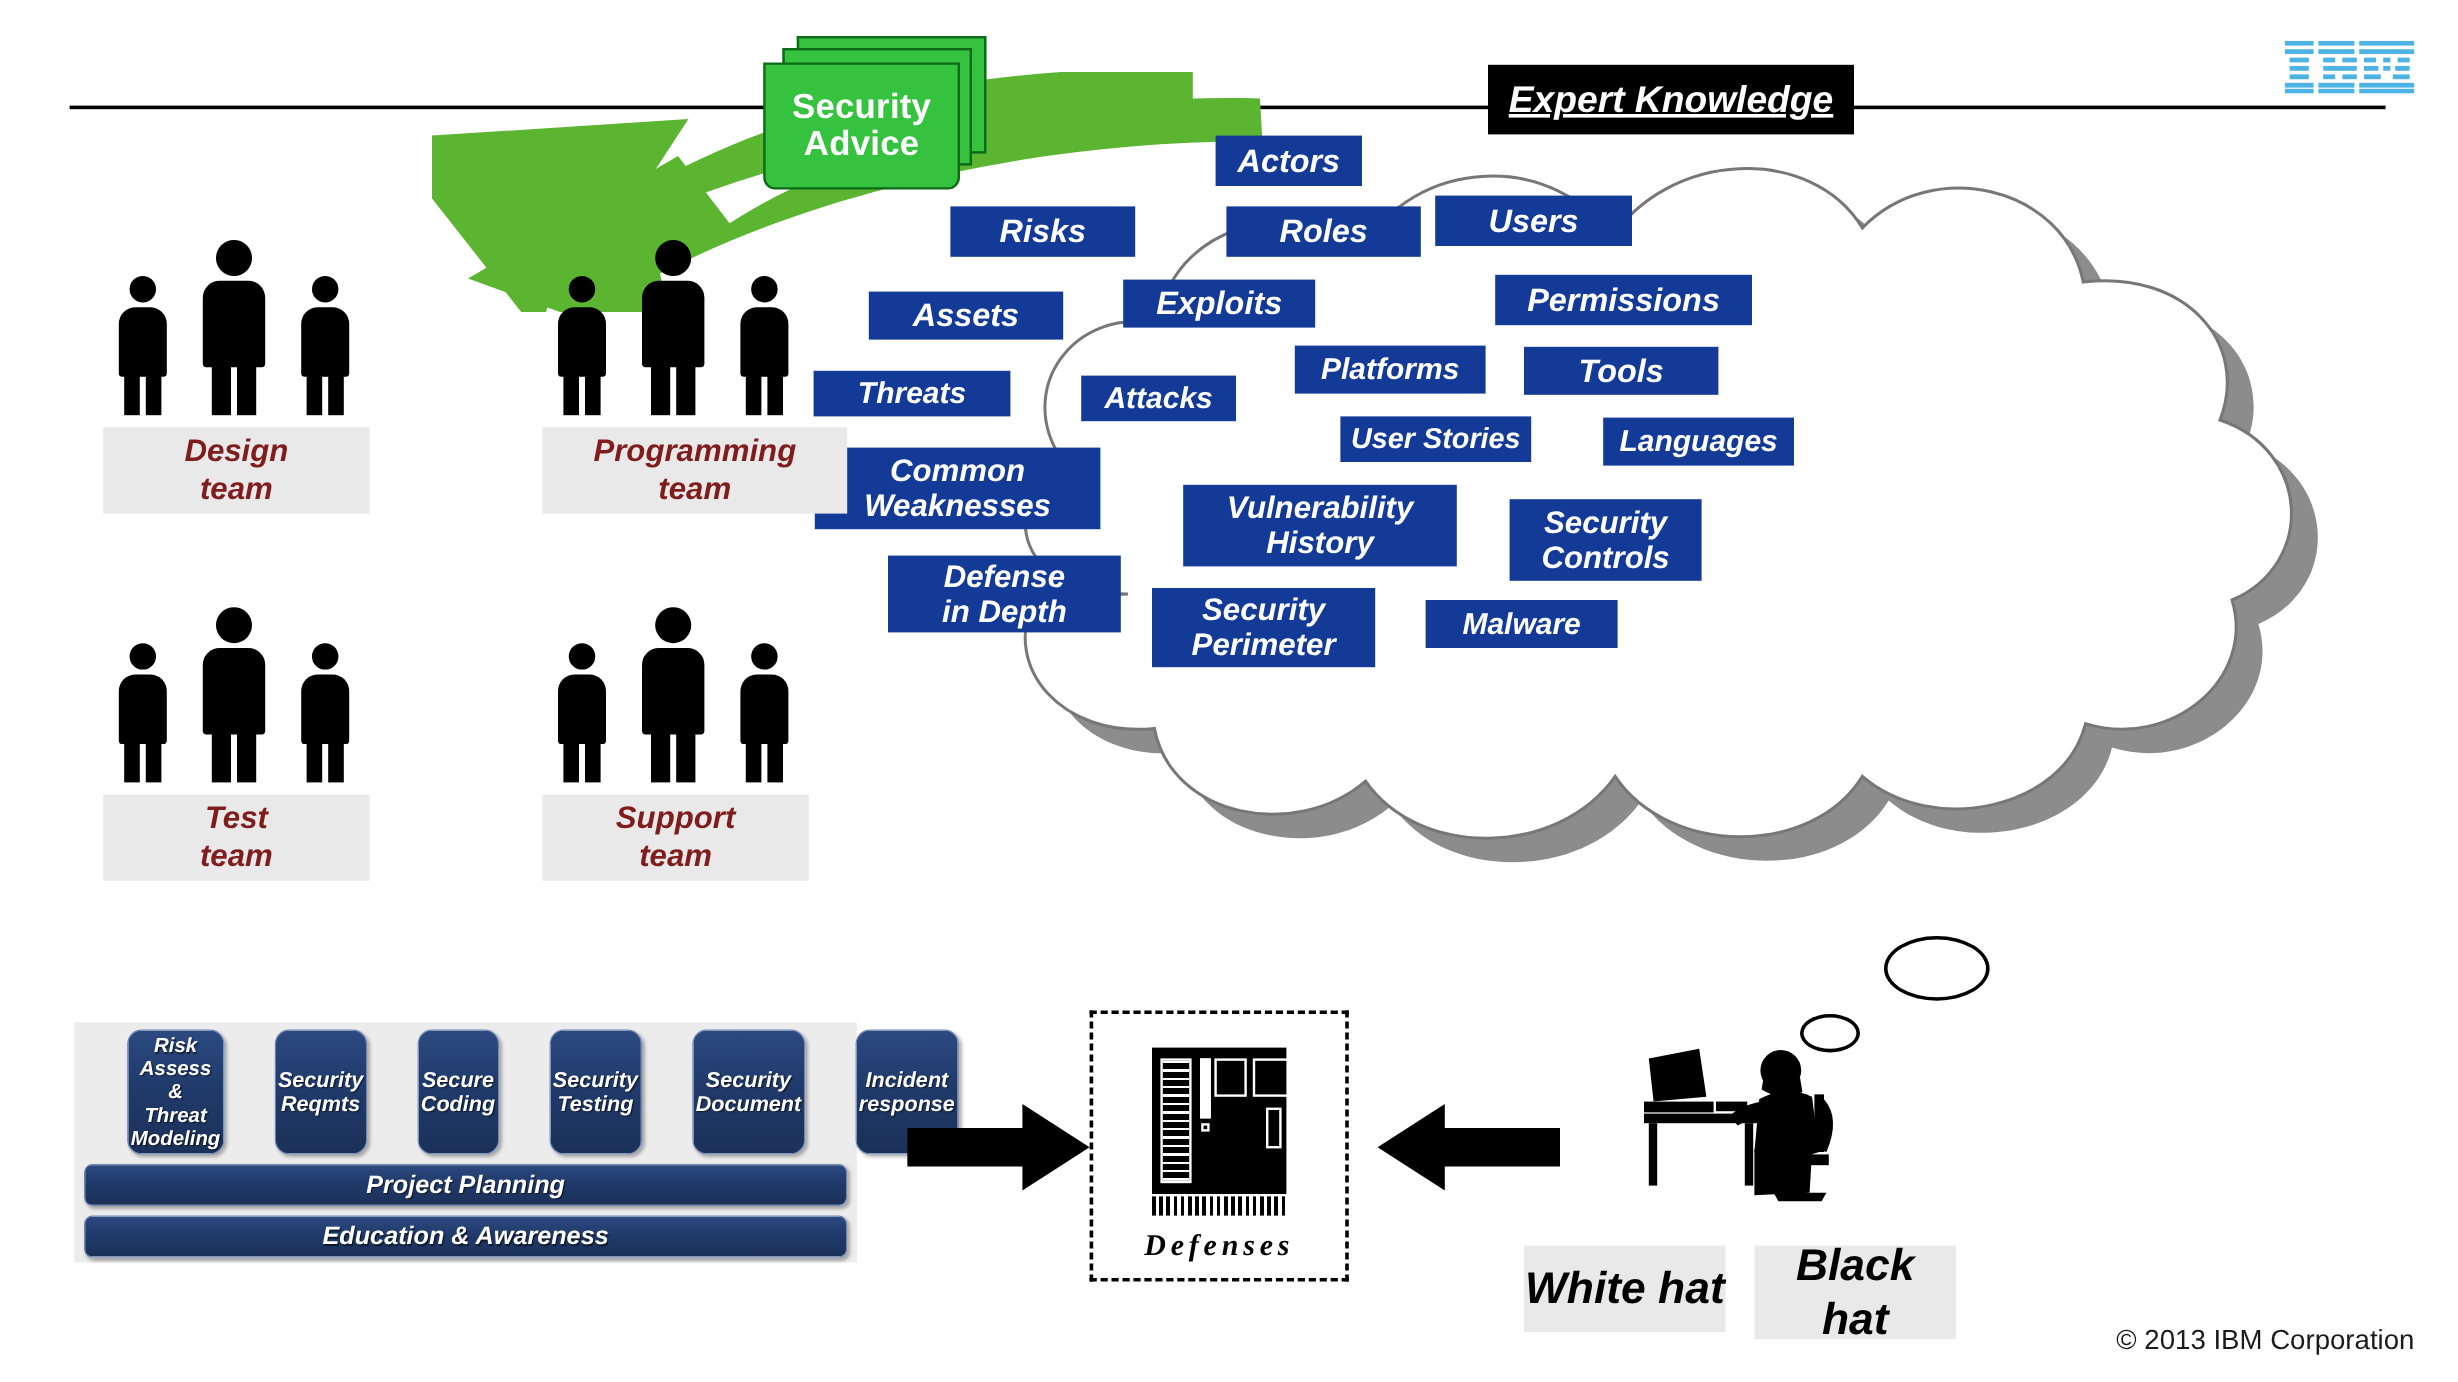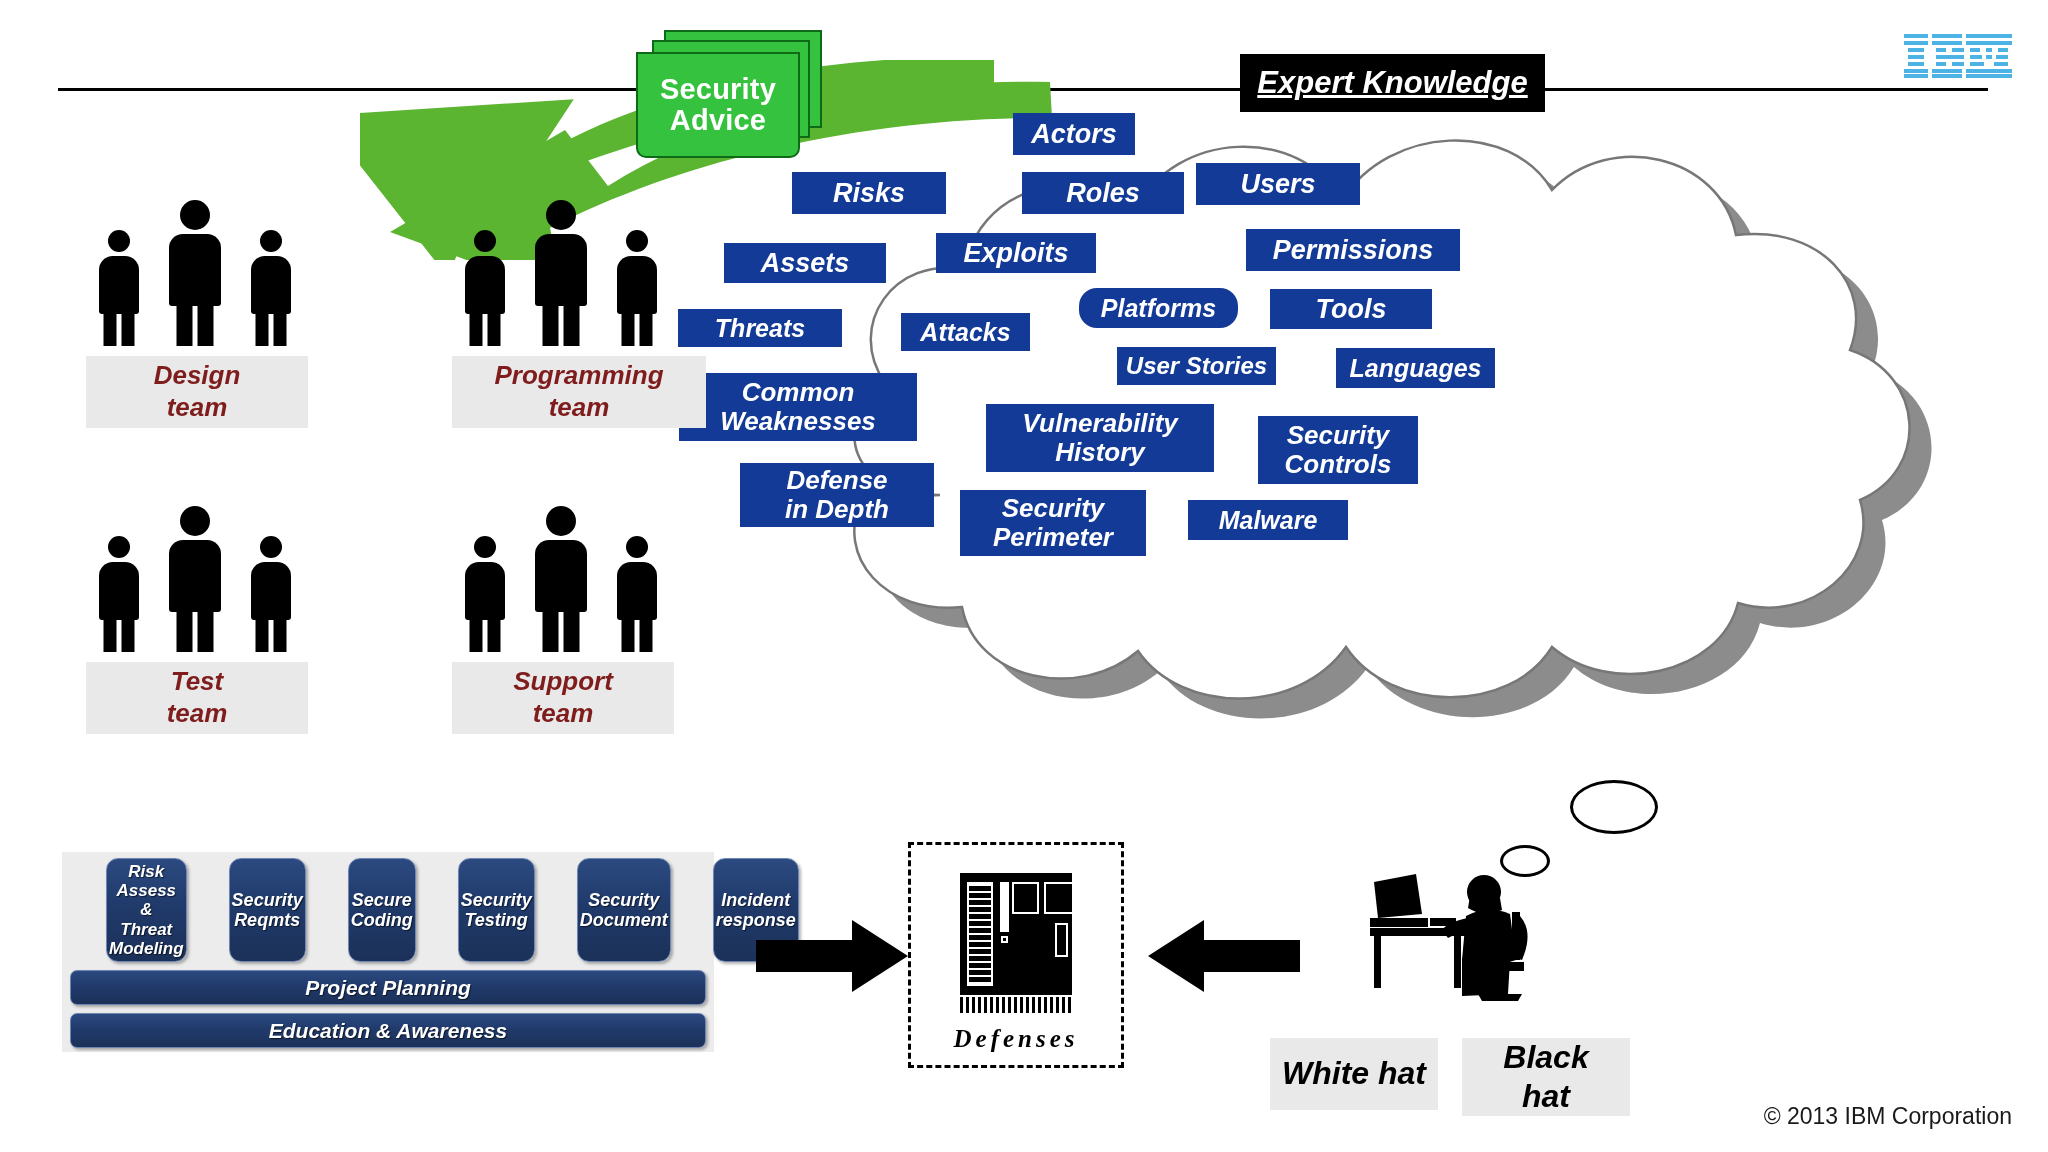--- a/index.html
+++ b/index.html
@@ -291,21 +291,21 @@
   .hacker { position: absolute; left: 1370px; top: 870px; width: 180px; height: 140px; }
   .bubble-s { position: absolute; left: 1500px; top: 845px; width: 44px; height: 26px; border: 3px solid #000; border-radius: 50%; }
   .bubble-l { position: absolute; left: 1570px; top: 780px; width: 82px; height: 48px; border: 3px solid #000; border-radius: 50%; }
 
   .hat-label {
     position: absolute;
     background: #e9e9e9;
     color: #000;
     font-weight: bold;
     font-style: italic;
-    font-size: 32px;
+    font-size: 37px;
     line-height: 1.22;
     display: flex;
     align-items: center;
     justify-content: center;
     text-align: center;
     box-sizing: border-box;
   }
 
   
   .copyright {
@@ -449,21 +449,21 @@
       <div class="kbox" style="left: 1246px; top: 229px; width: 214px; height: 42px; font-size: 27px;">
         <div>
           <div>Permissions</div>
         </div>
       </div>
       <div class="kbox" style="left: 724px; top: 243px; width: 162px; height: 40px; font-size: 27px;">
         <div>
           <div>Assets</div>
         </div>
       </div>
-      <div class="kbox" style="left: 1079px; top: 288px; width: 159px; height: 40px; font-size: 25px; border-radius: 18px;">
+      <div class="kbox" style="left: 1079px; top: 288px; width: 159px; height: 40px; font-size: 25px;">
         <div>
           <div>Platforms</div>
         </div>
       </div>
       <div class="kbox" style="left: 1270px; top: 289px; width: 162px; height: 40px; font-size: 27px;">
         <div>
           <div>Tools</div>
         </div>
       </div>
       <div class="kbox" style="left: 678px; top: 309px; width: 164px; height: 38px; font-size: 25px;">

